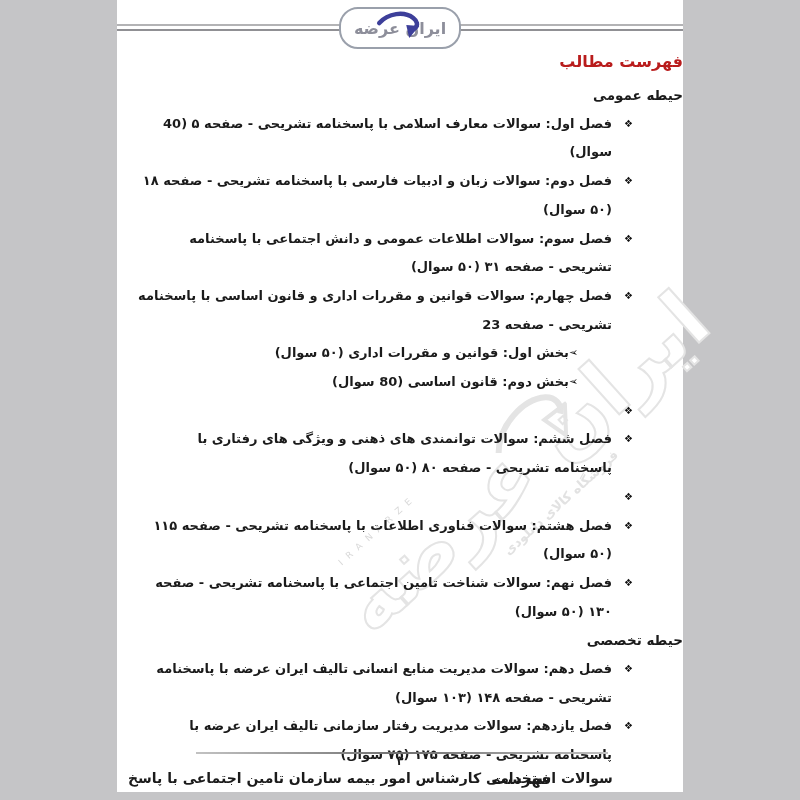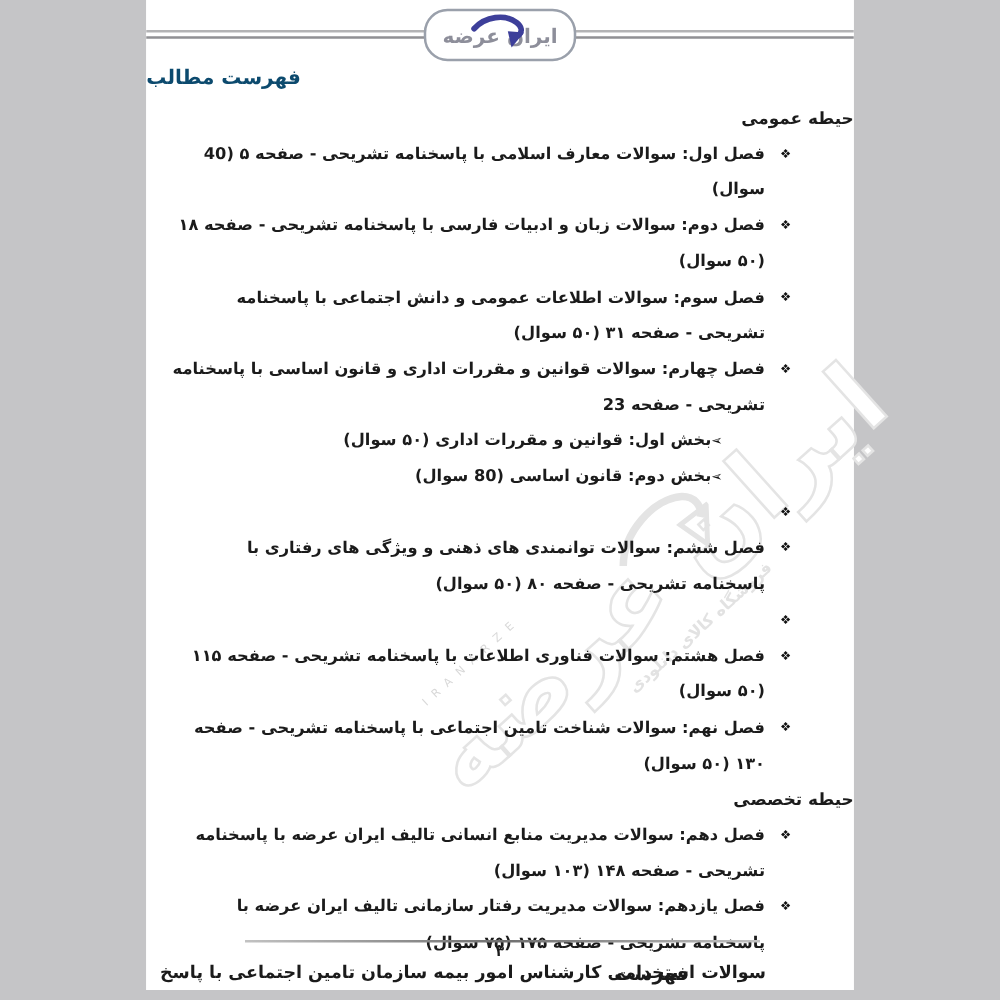--- a/index.html
+++ b/index.html
@@ -18,22 +18,22 @@
   .page{position:absolute;left:117px;top:0;width:566px;height:792px;background:#fff;}
   
   .header-rule{position:absolute;left:0;right:0;top:24px;height:3px;
     border-top:2px solid #b3b3b5;border-bottom:2px solid #909094;z-index:1;}
   .logo{position:absolute;top:7px;left:50%;transform:translateX(-50%);
     width:118px;height:38px;background:#fff;border:2.5px solid #9aa0ab;border-radius:19px;
     display:flex;align-items:center;justify-content:center;direction:rtl;z-index:2;}
   .logo-text{font-weight:bold;font-size:16px;color:#8d8e9a;letter-spacing:-1px;white-space:nowrap;}
   .logo-arrow{position:absolute;left:50%;top:1px;transform:translateX(-54%);}
   
-  .doc-title{position:absolute;top:52px;left:0;right:0;text-align:left;direction:rtl;
-    color:#0c4a6e;font-size:16px;font-weight:bold;z-index:2;}
+  .doc-title{position:absolute;top:52px;left:0;right:0;text-align:right;direction:rtl;
+    color:#b91c1c;font-size:16px;font-weight:bold;z-index:2;}
   
   .toc{position:absolute;top:81px;left:0;right:0;direction:rtl;z-index:2;}
   .toc-row{display:flex;direction:rtl;padding:0 50px 0 18px;
     line-height:28.7px;font-size:13px;font-weight:bold;}
   .toc-bullet{flex:0 0 21px;width:21px;font-size:10px;text-align:right;color:#111;}
   .toc-text{flex:1;}
   .row-heading{display:block;padding:0;font-size:13.5px;}
   .row-subitem{padding-right:95px;font-weight:600;}
   .row-subitem .toc-bullet{transform:scaleX(-1);font-size:11px;flex:0 0 19px;width:19px;}
   

